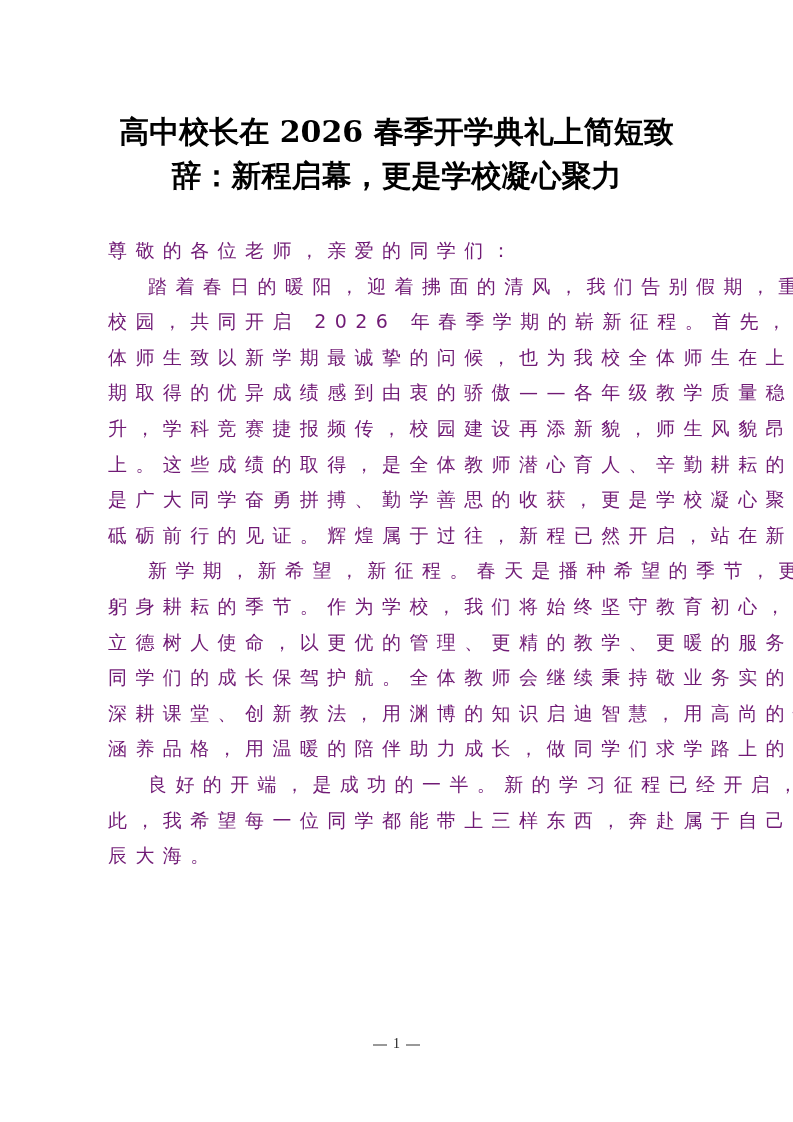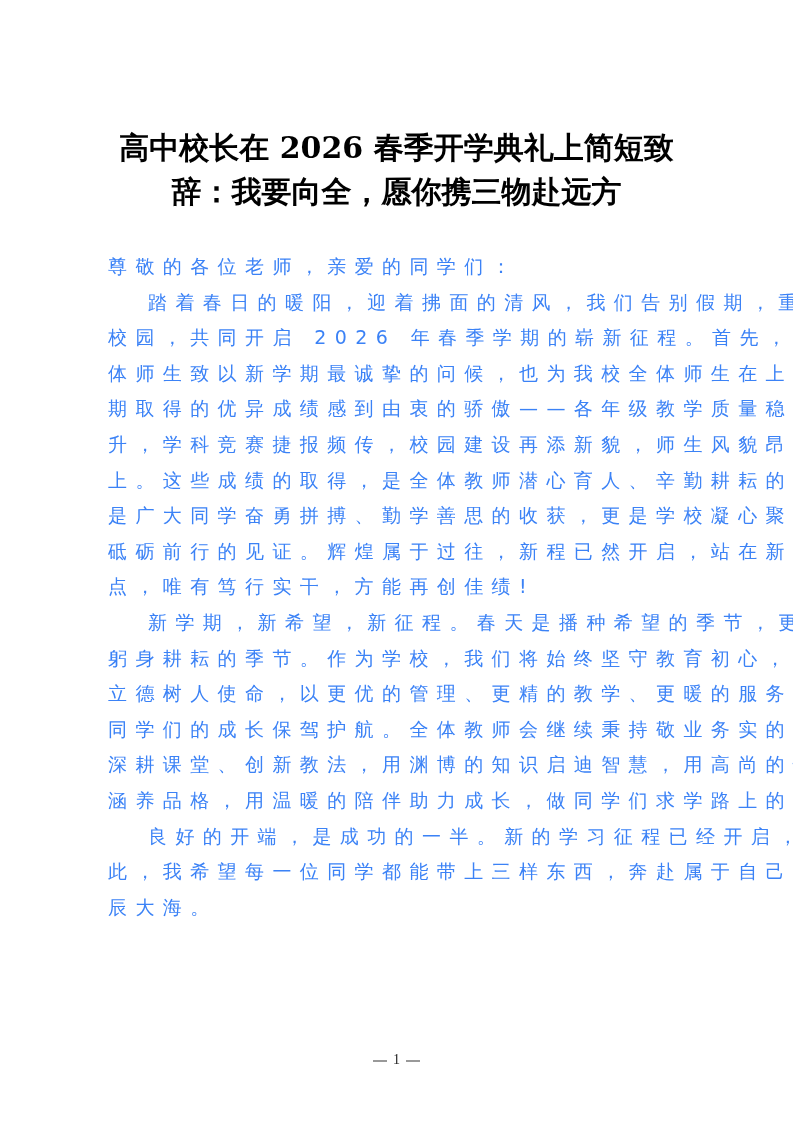--- a/index.html
+++ b/index.html
@@ -1,68 +1,67 @@
 <!DOCTYPE html>
 <html><head>
   <meta charset="utf-8">
   <style>
     html, body { margin: 0; padding: 0; background: #ffffff; }
     body { width: 793px; height: 1122px; position: relative; overflow: hidden; }
     .page {
-      position: absolute; left: 0; top: 16px; width: 793px; height: 1026px; background: #ffffff;
+      position: absolute; left: 0; top: 0; width: 793px; height: 1026px; background: #ffffff;
     }
     .title {
       position: absolute; left: 100px; top: 110px; width: 593px;
       text-align: center;
       font-family: "DejaVu Serif", "Liberation Serif", serif;
       font-weight: bold;
       font-size: 30px;
       line-height: 44px;
       color: #000;
       letter-spacing: 0px;
     }
     .title-line { display: block; white-space: nowrap; }
     .body {
       position: absolute; left: 108px; top: 233px; width: 582px;
       font-family: "DejaVu Sans", "Liberation Sans", sans-serif;
       font-size: 19px;
       line-height: 35.6px;
-      color: #3b82f6;
+      color: #701a75;
       letter-spacing: 8.4px;
       text-align: justify;
     }
     .line { display: block; white-space: nowrap; height: 35.6px; }
     .indent { padding-left: 40px; }
     .footer {
       position: absolute; left: 0; top: 1036px; width: 793px; text-align: center;
       font-family: "Liberation Serif", "DejaVu Serif", serif;
       font-size: 14px; color: #222;
     }
     .footer .dash { display: inline-block; width: 14px; height: 1.5px; background: #999; vertical-align: middle; margin: 0 6px; }
   </style>
 </head>
 <body>
 
 <div class="page">
   <div class="title">
     <span class="title-line">高中校长在 2026 春季开学典礼上简短致</span>
-    <span class="title-line">辞：我要向全，愿你携三物赴远方</span>
+    <span class="title-line">辞：新程启幕，更是学校凝心聚力</span>
   </div>
 
   <div class="body">
     <span class="line">尊敬的各位老师，亲爱的同学们：</span>
     <span class="line indent">踏着春日的暖阳，迎着拂面的清风，我们告别假期，重返</span>
     <span class="line">校园，共同开启 2026 年春季学期的崭新征程。首先，我要向全</span>
     <span class="line">体师生致以新学期最诚挚的问候，也为我校全体师生在上一学</span>
     <span class="line">期取得的优异成绩感到由衷的骄傲——各年级教学质量稳步提</span>
     <span class="line">升，学科竞赛捷报频传，校园建设再添新貌，师生风貌昂扬向</span>
     <span class="line">上。这些成绩的取得，是全体教师潜心育人、辛勤耕耘的成果，</span>
     <span class="line">是广大同学奋勇拼搏、勤学善思的收获，更是学校凝心聚力、</span>
     <span class="line">砥砺前行的见证。辉煌属于过往，新程已然开启，站在新的起</span>
-    <span class="line">点，唯有笃行实干，方能再创佳绩!</span>
     <span class="line indent">新学期，新希望，新征程。春天是播种希望的季节，更是</span>
     <span class="line">躬身耕耘的季节。作为学校，我们将始终坚守教育初心，践行</span>
     <span class="line">立德树人使命，以更优的管理、更精的教学、更暖的服务，为</span>
     <span class="line">同学们的成长保驾护航。全体教师会继续秉持敬业务实的初心，</span>
     <span class="line">深耕课堂、创新教法，用渊博的知识启迪智慧，用高尚的情操</span>
     <span class="line">涵养品格，用温暖的陪伴助力成长，做同学们求学路上的引路</span>
     <span class="line indent">良好的开端，是成功的一半。新的学习征程已经开启，在</span>
     <span class="line">此，我希望每一位同学都能带上三样东西，奔赴属于自己的星</span>
     <span class="line">辰大海。</span>
   </div>

